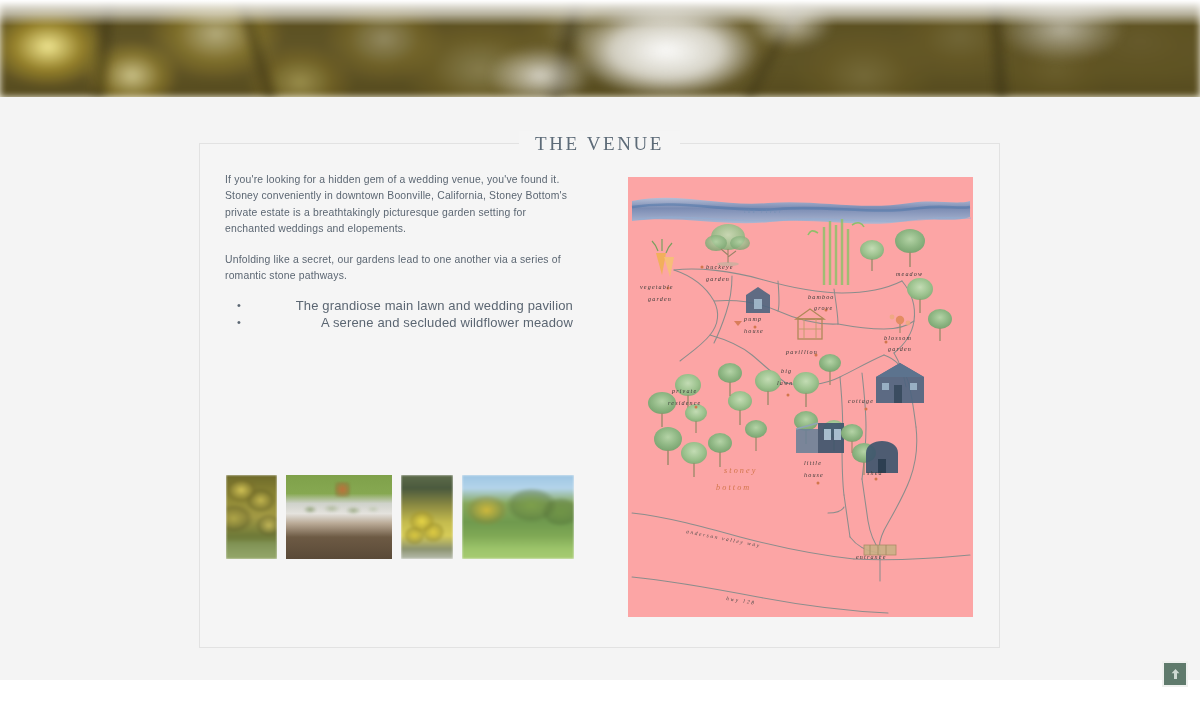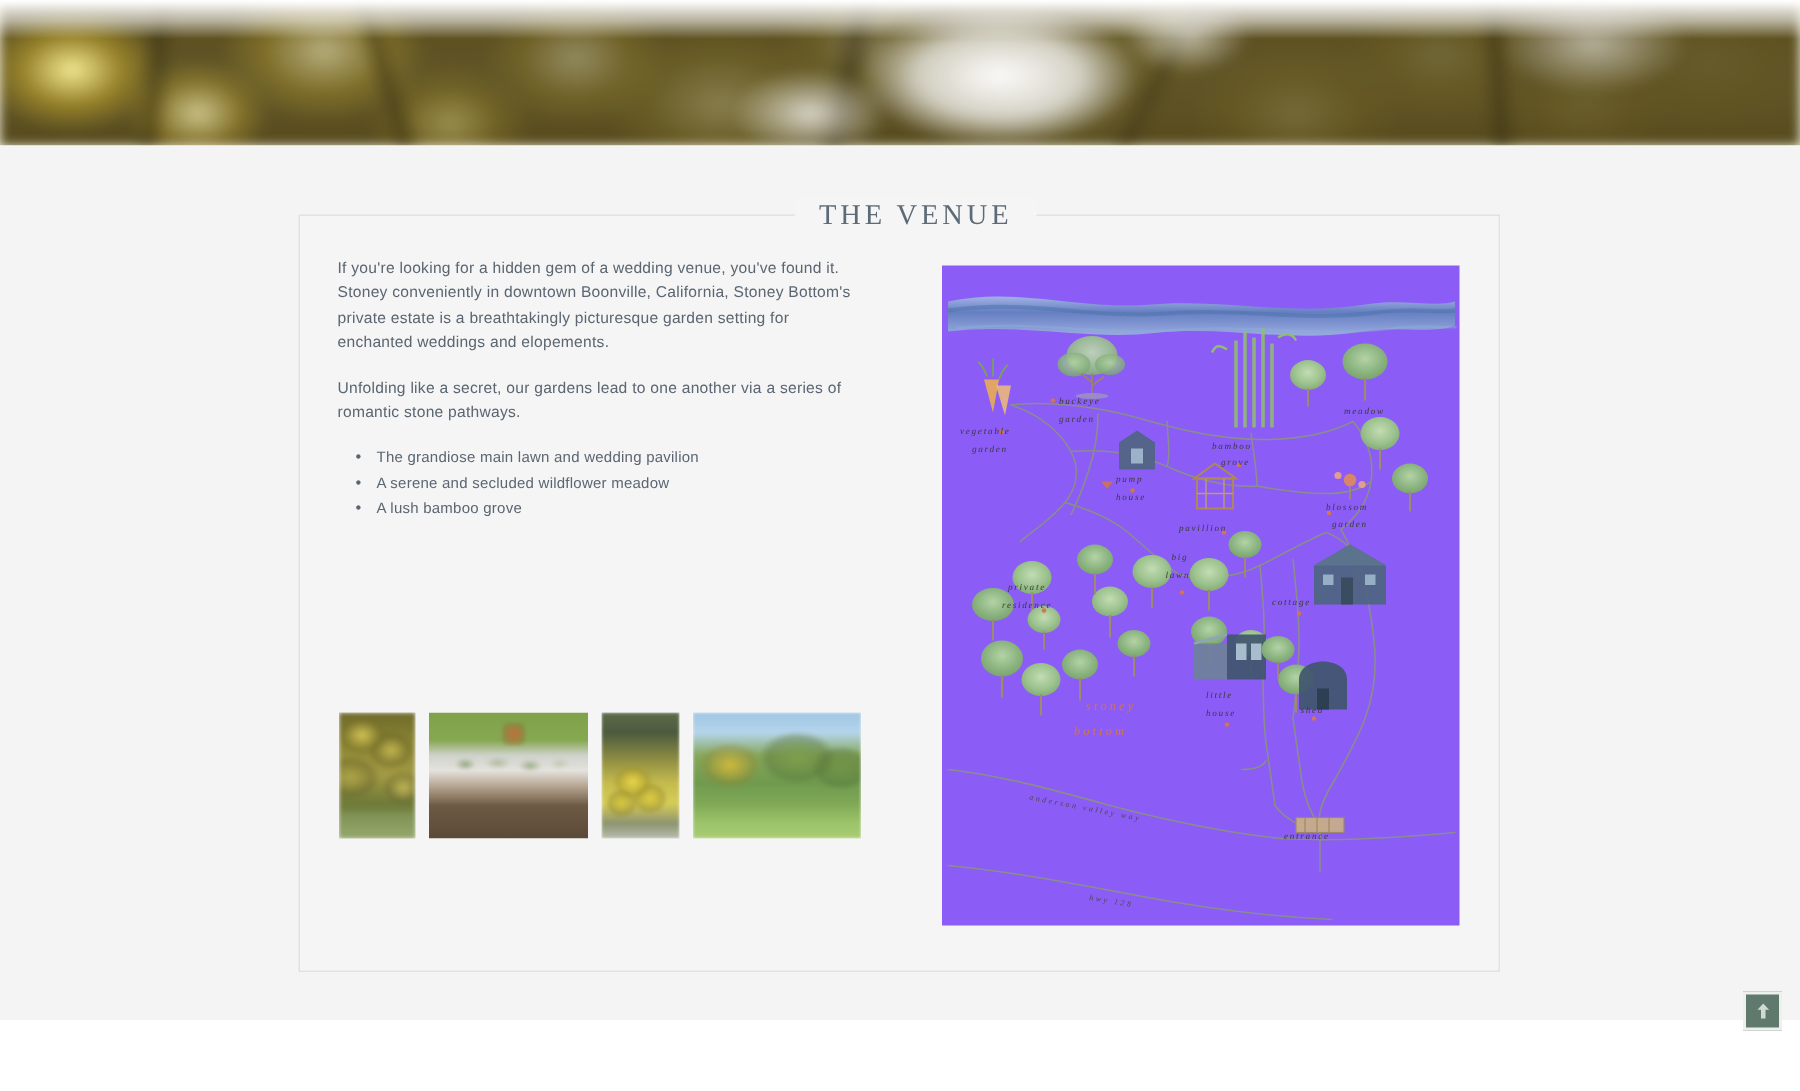--- a/index.html
+++ b/index.html
@@ -69,21 +69,21 @@
   }
 
   
   .card {
     position: absolute; left: 199px; top: 143px;
     width: 801px; height: 505px;
     background: #f5f5f5;
     border: 1px solid #e2e2e2;
   }
   .card-title-wrap {
-    position: absolute; left: 210px; top: 131px;
+    position: absolute; left: 199px; top: 131px;
     width: 801px; height: 26px;
     display: flex; align-items: center; justify-content: center;
   }
   .card-title {
     background: #f5f5f5;
     padding: 0 16px;
     font-family: "Liberation Serif", serif;
     font-size: 19px;
     letter-spacing: 2.6px;
     color: #5d6b78;
@@ -96,25 +96,26 @@
   .copy p {
     font-size: 10.4px;
     line-height: 16.4px;
     color: #5b6672;
     letter-spacing: .18px;
     margin-bottom: 14px;
   }
   .copy ul { list-style: none; margin-top: 8px; }
   .copy li {
     position: relative;
-    font-size: 10px;
+    font-size: 13px;
     line-height: 16.6px;
     color: #5b6672;
     letter-spacing: .16px;
     padding-left: 26px;
+    text-align: right;
   }
   .copy li::before {
     content: "\2022";
     position: absolute; left: 12px; top: -1px;
     color: #5b6672; font-size: 11px;
   }
 
   
   .thumbs { position: absolute; left: 226px; top: 475px; display: flex; align-items: flex-start; }
   .thumb { height: 84px; overflow: hidden; margin-right: 9px; position: relative; }
@@ -174,21 +175,21 @@
       radial-gradient(ellipse 26px 18px at 62% 36%, rgba(124,158,74,.9), rgba(84,112,54,.4) 74%, transparent 100%),
       radial-gradient(ellipse 20px 15px at 88% 44%, rgba(110,146,68,.85), rgba(76,104,50,.35) 74%, transparent 100%),
       linear-gradient(180deg, #9ec6e4 0%, #b4d4ea 16%, #86a85c 34%, #6f9a4e 56%, #7fa855 72%, #9cc46a 88%, #a8cc72 100%);
     filter: blur(1px);
   }
 
   
   .map {
     position: absolute; left: 628px; top: 177px;
     width: 345px; height: 440px;
-    background: #8b5cf6;
+    background: #fca5a5;
     overflow: hidden;
   }
   .map svg { display: block; }
   .scriptlabel {
     font-family: "Liberation Serif", serif;
     font-style: italic;
     font-size: 6.1px;
     letter-spacing: 1.15px;
     fill: #3a3a38;
   }
@@ -223,21 +224,20 @@
 <div class="card-title-wrap">
   <div class="card-title">THE VENUE</div>
 </div>
 
 <div class="copy">
   <p>If you're looking for a hidden gem of a wedding venue, you've found it. Stoney conveniently in downtown Boonville, California, Stoney Bottom's private estate is a breathtakingly picturesque garden setting for enchanted weddings and elopements.</p>
   <p>Unfolding like a secret, our gardens lead to one another via a series of romantic stone pathways.</p>
   <ul>
     <li>The grandiose main lawn and wedding pavilion</li>
     <li>A serene and secluded wildflower meadow</li>
-    <li>A lush bamboo grove</li>
   </ul>
 </div>
 
 <div class="thumbs">
   <div class="thumb t1">
       <div class="img-forest"></div>
     </div>
   <div class="thumb t2">
       <div class="img-table"></div>
     </div>

